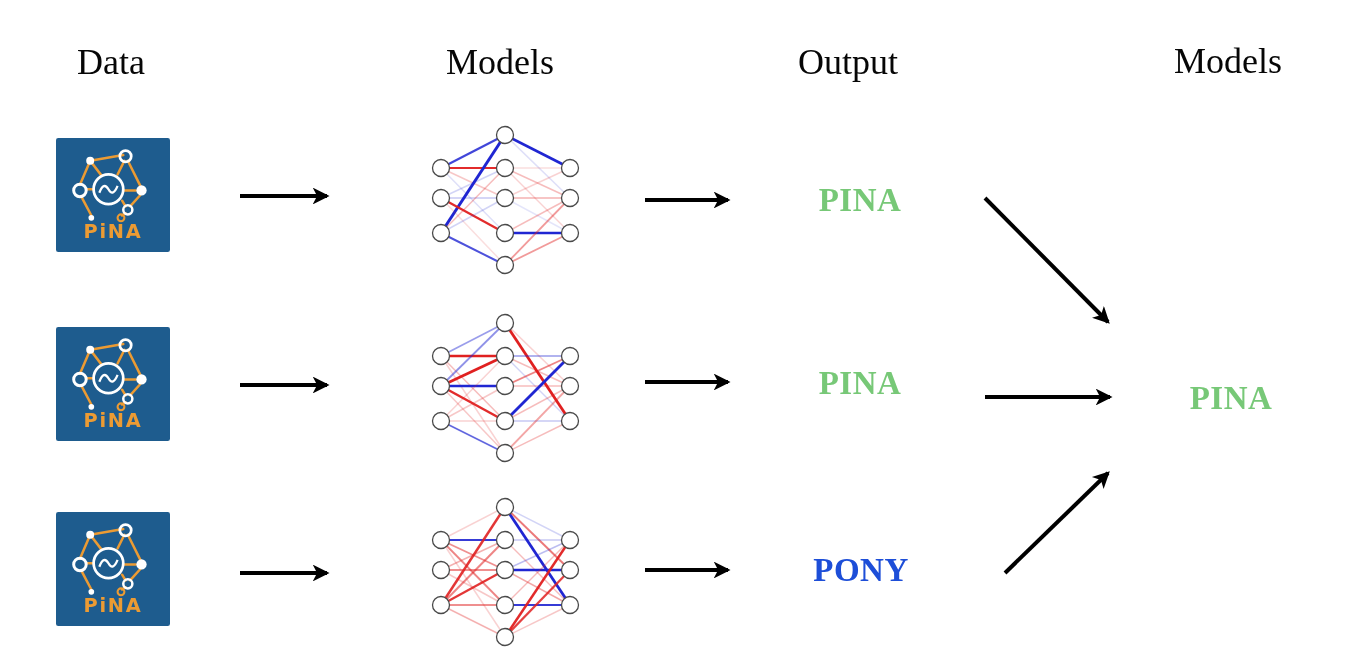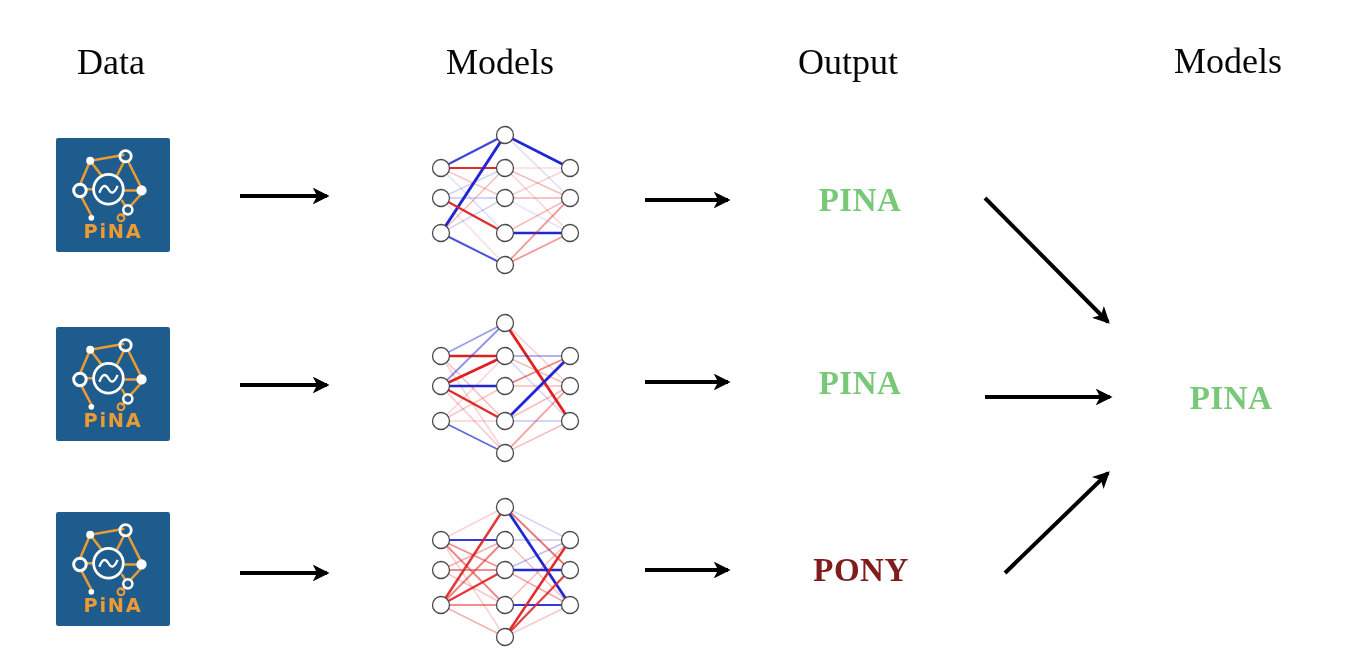--- a/index.html
+++ b/index.html
@@ -203,21 +203,21 @@
       <circle cx="81" cy="73" r="8.5" class="net-node"></circle>
       <circle cx="81" cy="108" r="8.5" class="net-node"></circle>
       <circle cx="81" cy="140" r="8.5" class="net-node"></circle>
       <circle cx="146" cy="43" r="8.5" class="net-node"></circle>
       <circle cx="146" cy="73" r="8.5" class="net-node"></circle>
       <circle cx="146" cy="108" r="8.5" class="net-node"></circle>
     </svg>
 
   <div class="word-label sample-label" style="left: 860px; top: 200px; color: rgb(119, 200, 119);">PINA</div>
   <div class="word-label sample-label" style="left: 860px; top: 383px; color: rgb(119, 200, 119);">PINA</div>
-  <div class="word-label sample-label" style="left: 861px; top: 570px; color: #7f1d1d;">PONY</div>
+  <div class="word-label sample-label" style="left: 861px; top: 570px; color: #1d4ed8;">PONY</div>
 
   <div class="word-label output-label" style="left: 1231px; top: 398px; color: rgb(119, 200, 119);">PINA</div>
 
   <svg class="arrow-layer">
     <line class="arrow" x1="240" y1="196" x2="327" y2="196" marker-end="url(#ah)"></line>
     <line class="arrow" x1="240" y1="385" x2="327" y2="385" marker-end="url(#ah)"></line>
     <line class="arrow" x1="240" y1="573" x2="327" y2="573" marker-end="url(#ah)"></line>
     <line class="arrow" x1="645" y1="200" x2="728" y2="200" marker-end="url(#ah)"></line>
     <line class="arrow" x1="645" y1="382" x2="728" y2="382" marker-end="url(#ah)"></line>
     <line class="arrow" x1="645" y1="570" x2="728" y2="570" marker-end="url(#ah)"></line>

